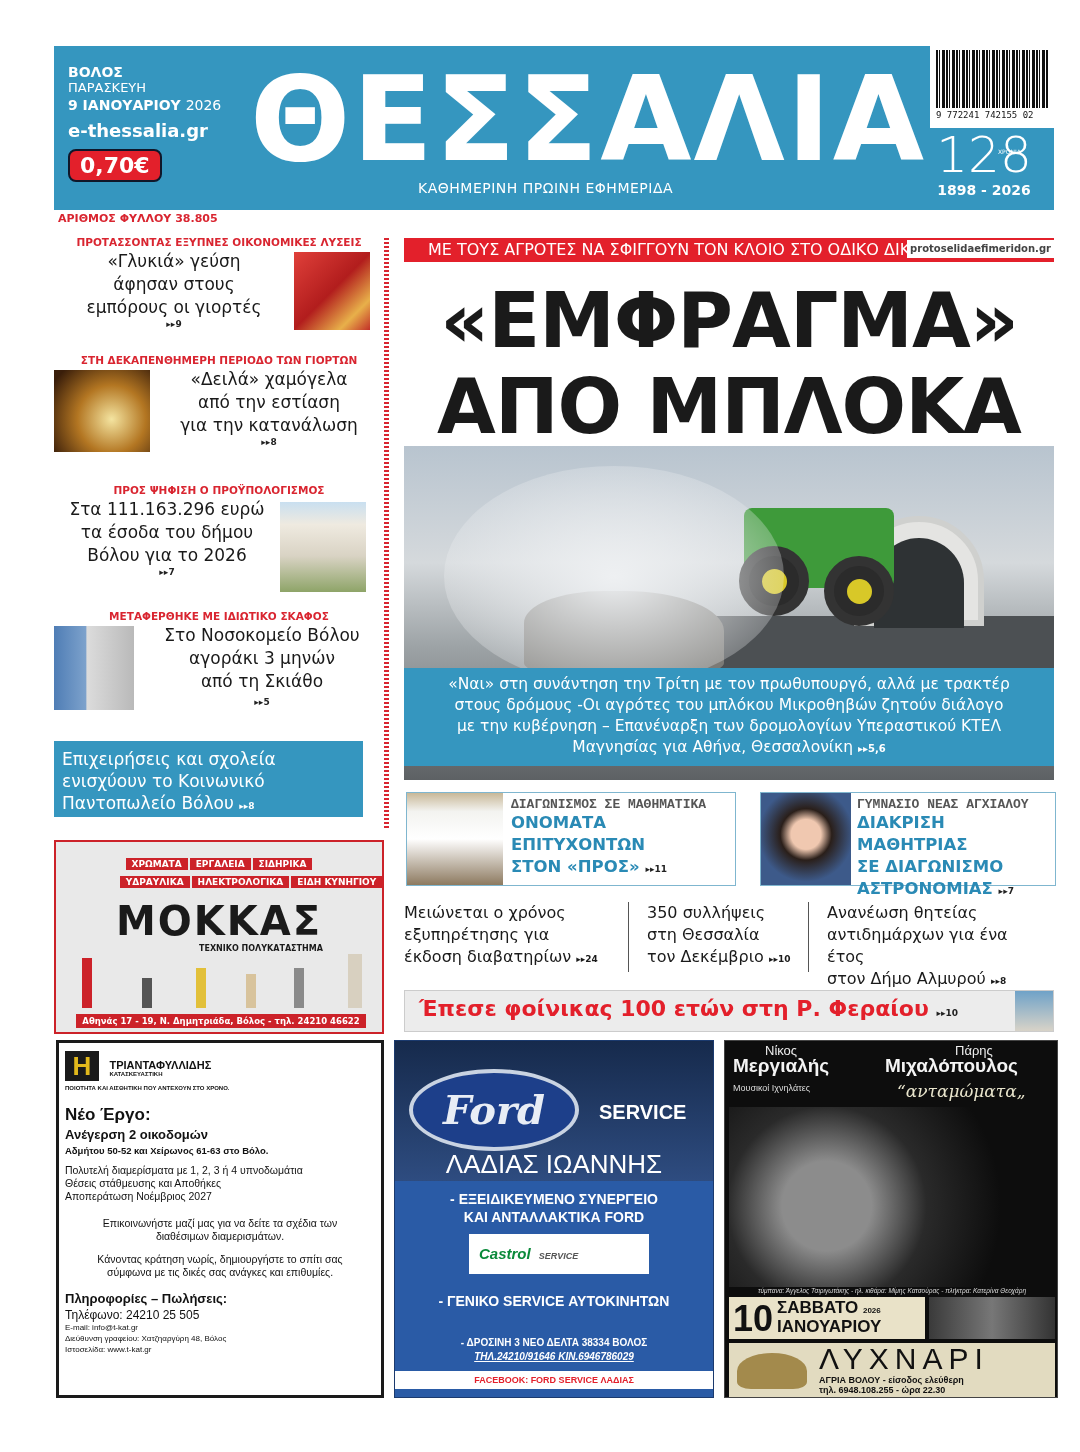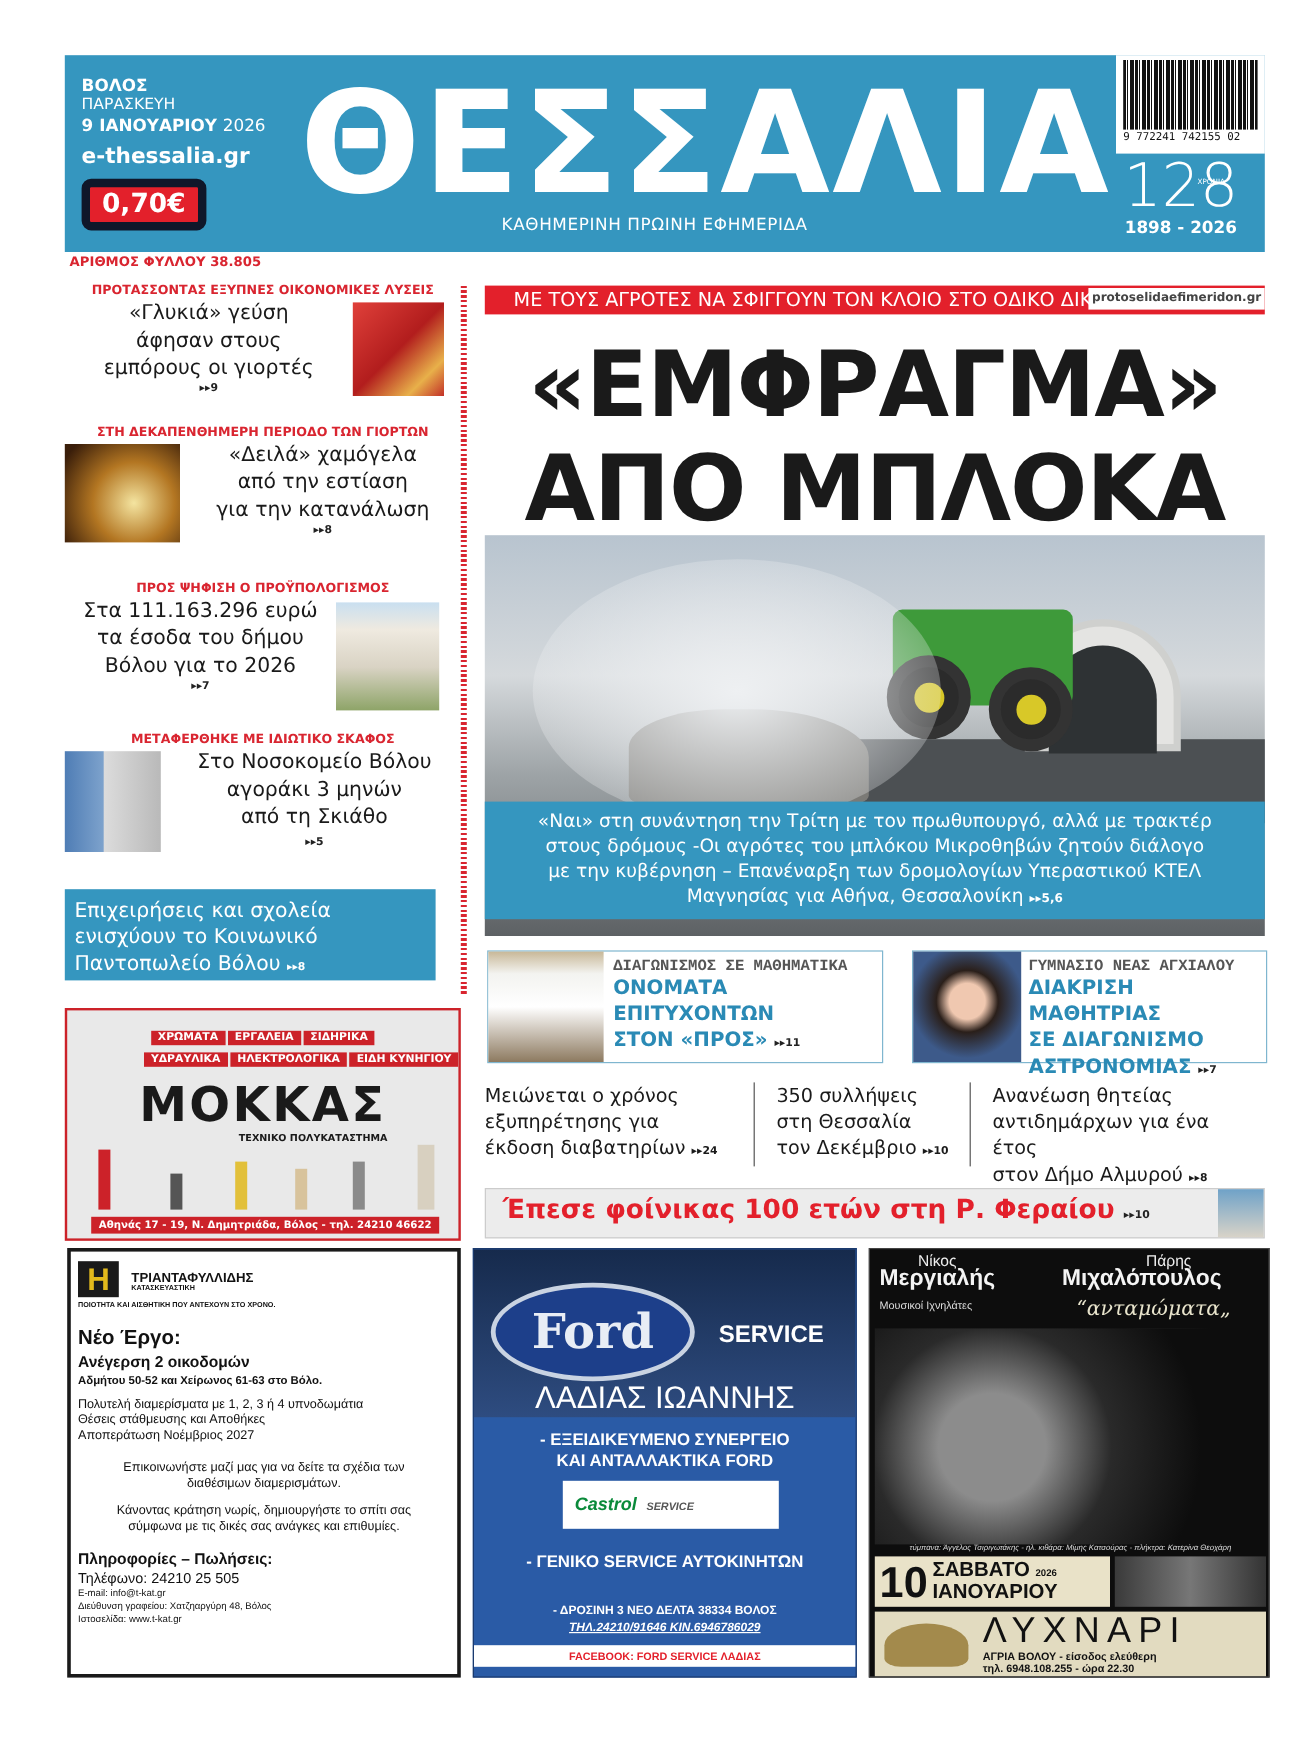--- a/index.html
+++ b/index.html
@@ -6,21 +6,21 @@
   body { width: 1080px; height: 1452px; background: #ffffff; font-family: "DejaVu Sans", sans-serif; position: relative; overflow: hidden; color: #222; }
 
   
   .masthead { position: absolute; left: 54px; top: 46px; width: 1000px; height: 164px; background: #3596bf; }
   .mh-left { position: absolute; left: 14px; top: 18px; color: #fff; }
   .mh-city { font-weight: bold; font-size: 14px; line-height: 16px; }
   .mh-day { font-size: 13px; line-height: 16px; }
   .mh-date { font-weight: bold; font-size: 14px; line-height: 18px; }
   .mh-date span { font-weight: normal; }
   .mh-site { font-weight: bold; font-size: 18px; margin-top: 6px; }
-  .mh-price { display: inline-block; margin-top: 8px; background: #e3202b; color: #fff; font-weight: bold; font-size: 22px; padding: 2px 10px; border-radius: 8px; border: 7px solid #0f172a; }
+  .mh-price { display: inline-block; margin-top: 8px; background: #e3202b; color: #fff; font-weight: bold; font-size: 22px; padding: 2px 10px; border-radius: 8px; border: 2px solid #0f172a; }
   .mh-logo { position: absolute; left: 196px; top: 14px; width: 590px; text-align: center; color: #fff; font-family: "DejaVu Sans", sans-serif; font-weight: bold; font-size: 118px; line-height: 118px; letter-spacing: 2px; }
   .mh-sub { position: absolute; left: 364px; top: 134px; color: #fff; font-size: 14px; letter-spacing: 0.5px; }
   .mh-barcode { position: absolute; right: 0; top: 0; width: 124px; height: 82px; background: #fff; padding: 4px 6px; }
   .bars { height: 58px; background: repeating-linear-gradient(90deg, #111 0 2px, #fff 2px 3px, #111 3px 4px, #fff 4px 6px, #111 6px 9px, #fff 9px 10px); }
   .bar-num { font-family: "DejaVu Sans Mono", monospace; font-size: 9px; color: #111; margin-top: 2px; }
   .mh-years { position: absolute; right: 20px; top: 84px; color: #fff; text-align: center; width: 100px; }
   .mh-128 { font-size: 50px; line-height: 50px; font-weight: 300; }
   .mh-xronia { position: absolute; left: 64px; top: 18px; font-size: 6px; }
   .mh-range { font-size: 14px; font-weight: bold; margin-top: 2px; }
 
@@ -91,21 +91,21 @@
   .tr-h2 { font-weight: bold; font-size: 13px; margin-top: 2px; }
   .tr-h3 { font-weight: bold; font-size: 9.5px; margin-top: 3px; }
   .tr-p { font-size: 10.5px; line-height: 13px; margin-top: 8px; }
   .tr-center { text-align: center; font-size: 10.5px; line-height: 13px; margin-top: 14px; }
   .tr-info { font-weight: bold; font-size: 13px; margin-top: 12px; }
   .tr-phone { font-size: 12px; margin-top: 2px; }
   .tr-small { font-size: 8px; line-height: 11px; }
 
   .ad-ford { left: 394px; top: 1040px; width: 320px; height: 358px; background: #2a5ba6; border: 1px solid #1b3a6e; font-family: "Liberation Sans", sans-serif; color: #fff; }
   .fd-top { position: absolute; left: 0; top: 0; width: 100%; height: 140px; background: linear-gradient(180deg, #162a4c, #2e4c80); }
-  .fd-oval { position: absolute; left: 14px; top: 28px; width: 170px; height: 82px; border-radius: 50%; background: #1d3f8a; border: 4px solid #c9d3e2; color: #e8edf5; font-weight: bold; font-size: 40px; text-align: center; line-height: 74px; font-family: "DejaVu Serif", serif; }
+  .fd-oval { position: absolute; left: 14px; top: 28px; width: 170px; height: 82px; border-radius: 50%; background: #1d3f8a; border: 4px solid #c9d3e2; color: #e8edf5; font-style: italic; font-weight: bold; font-size: 40px; text-align: center; line-height: 74px; font-family: "DejaVu Serif", serif; }
   .fd-service { position: absolute; left: 204px; top: 60px; font-size: 20px; font-weight: bold; }
   .fd-name { position: absolute; left: 0; top: 108px; width: 100%; text-align: center; font-size: 26px; }
   .fd-line { position: absolute; left: 0; width: 100%; text-align: center; font-weight: bold; }
   .fd-castrol-box { position: absolute; left: 74px; top: 193px; width: 180px; height: 40px; background: #fff; color: #0a8a3a; font-weight: bold; font-style: italic; font-size: 15px; line-height: 40px; padding-left: 10px; }
   .fd-castrol-box span { color: #555; font-size: 9px; margin-left: 8px; }
   .fd-fb { position: absolute; left: 0; bottom: 8px; width: 100%; height: 18px; background: #fff; color: #e3202b; font-weight: bold; font-size: 9px; text-align: center; line-height: 18px; }
 
   .ad-concert { left: 724px; top: 1040px; width: 334px; height: 358px; background: #0d0d0d; border: 1px solid #444; color: #fff; font-family: "Liberation Sans", sans-serif; }
   .cc-first { position: absolute; font-size: 13px; color: #eee; }
   .cc-last { position: absolute; font-weight: bold; font-size: 19px; color: #f4f4f4; }

